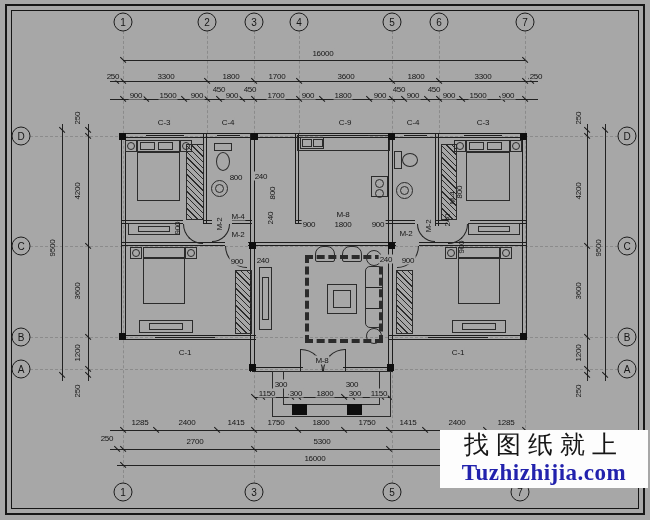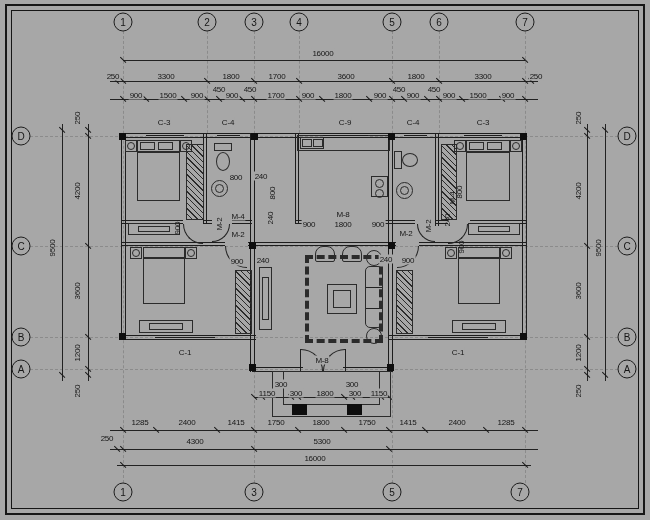--- a/index.html
+++ b/index.html
@@ -348,30 +348,34 @@
   <span class="d" style="left:140px;top:422px">1285</span>
   <span class="d" style="left:187px;top:422px">2400</span>
   <span class="d" style="left:236px;top:422px">1415</span>
   <span class="d" style="left:276px;top:422px">1750</span>
   <span class="d" style="left:321px;top:422px">1800</span>
   <span class="d" style="left:367px;top:422px">1750</span>
   <span class="d" style="left:408px;top:422px">1415</span>
   <span class="d" style="left:457px;top:422px">2400</span>
   <span class="d" style="left:506px;top:422px">1285</span>
   <span class="d" style="left:107px;top:438px">250</span>
-  <span class="d" style="left:195px;top:441px">4300</span>
+  <span class="d" style="left:195px;top:441px">2700</span>
   <span class="d" style="left:322px;top:441px">5300</span>
   <span class="d" style="left:315px;top:458px">16000</span>
 
   <span class="dv" style="left:77px;top:118px">250</span>
   <span class="dv" style="left:77px;top:191px">4200</span>
   <span class="dv" style="left:52px;top:248px">9500</span>
   <span class="dv" style="left:77px;top:291px">3600</span>
   <span class="dv" style="left:77px;top:353px">1200</span>
   <span class="dv" style="left:77px;top:391px">250</span>
   <span class="dv" style="left:578px;top:118px">250</span>
   <span class="dv" style="left:578px;top:191px">4200</span>
   <span class="dv" style="left:598px;top:248px">9500</span>
   <span class="dv" style="left:578px;top:291px">3600</span>
   <span class="dv" style="left:578px;top:353px">1200</span>
   <span class="dv" style="left:578px;top:391px">250</span>
 
+  <div id="wm">
+    <div class="l1">找图纸就上</div>
+    <div class="l2">Tuzhizhijia.com</div>
+  </div>
 </div>
 
 </body></html>

